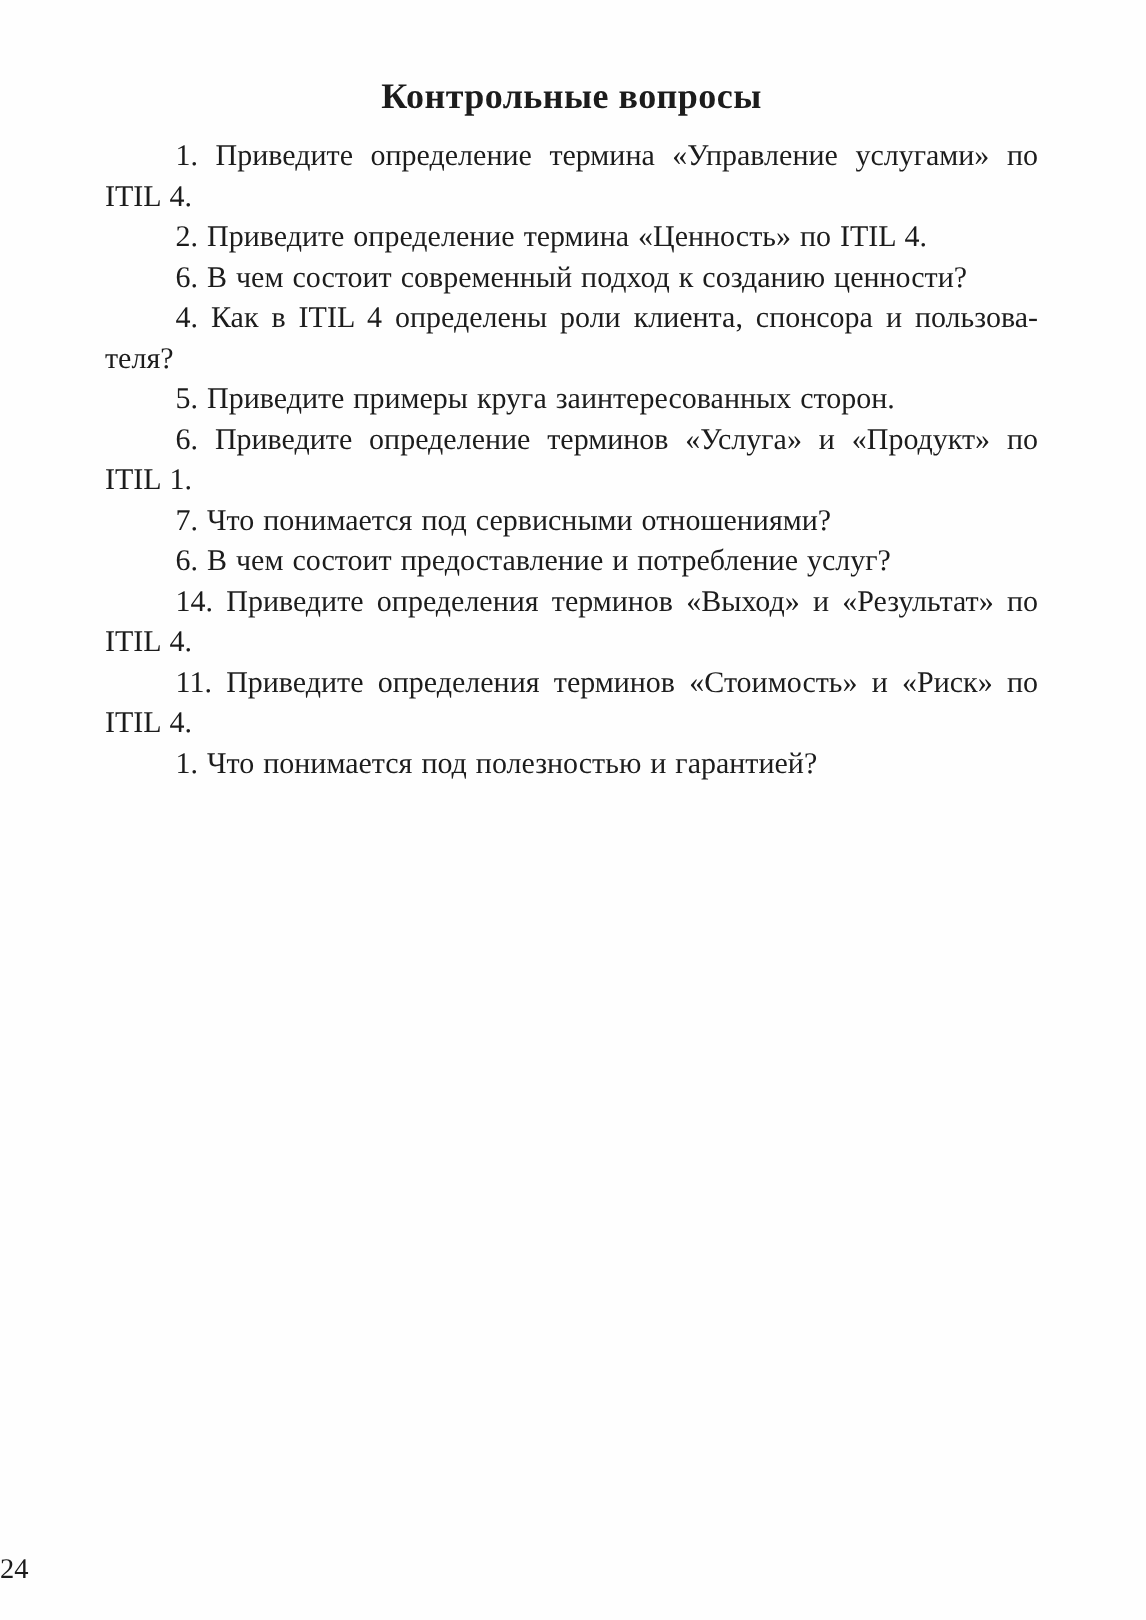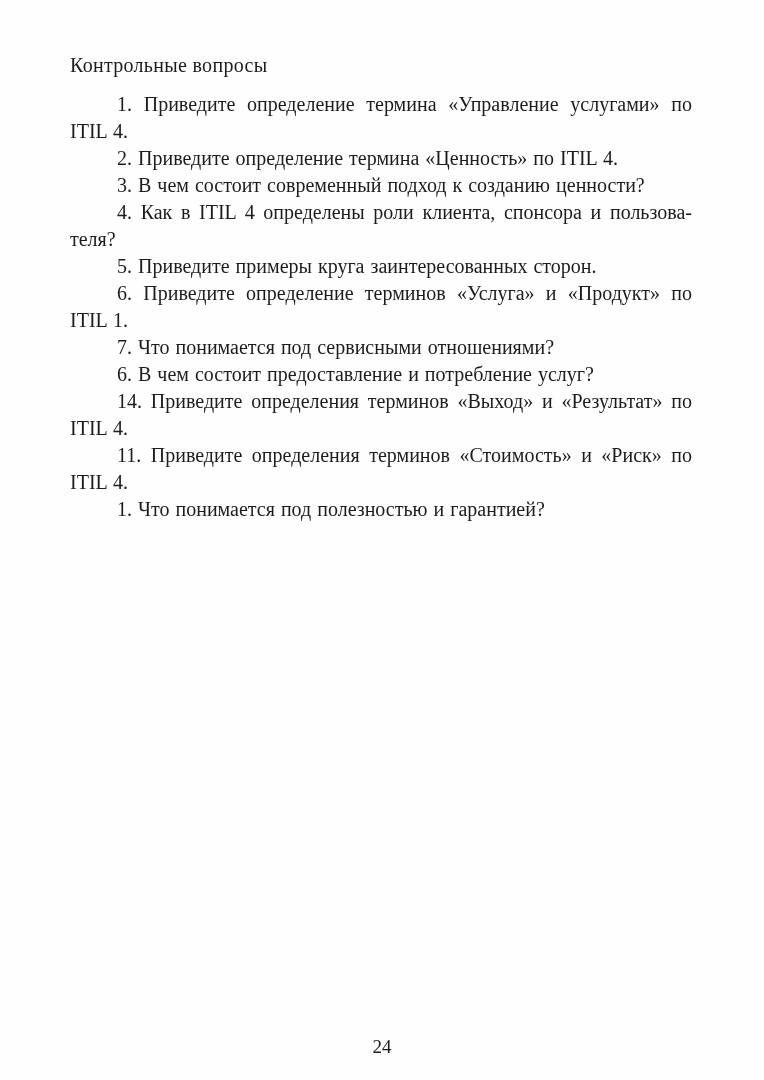--- a/index.html
+++ b/index.html
@@ -19,53 +19,53 @@
     box-sizing: border-box;
   }
   .content {
     position: absolute;
     top: 52px;
     left: 70px;
     width: 622px;
   }
   .doc-title {
     margin: 0 0 13px 0;
-    font-size: 20px;
+    text-align: center;
+    font-size: 24px;
     line-height: 26px;
-    font-weight: normal;
+    font-weight: bold;
     letter-spacing: 0.3px;
   }
   .question {
     margin: 0;
     font-size: 20px;
     line-height: 27px;
     text-indent: 47px;
     text-align: justify;
     word-spacing: 1px;
   }
   .page-number {
     position: absolute;
     bottom: 22px;
     left: 0;
     width: 100%;
-    text-align: center;
     font-size: 19px;
     line-height: 22px;
   }
 </style>
 </head>
 <body>
 
 <div class="page">
   <div class="content">
     <h1 class="doc-title">Контрольные вопросы</h1>
 
     <p class="question">1. Приведите определение термина «Управление услугами» по ITIL 4.</p>
     <p class="question">2. Приведите определение термина «Ценность» по ITIL 4.</p>
-    <p class="question">3. В чем состоит современный подход к созданию ценности?</p>
+    <p class="question">6. В чем состоит современный подход к созданию ценности?</p>
     <p class="question">4. Как в ITIL 4 определены роли клиента, спонсора и пользова­теля?</p>
     <p class="question">5. Приведите примеры круга заинтересованных сторон.</p>
     <p class="question">6. Приведите определение терминов «Услуга» и «Продукт» по ITIL 1.</p>
     <p class="question">7. Что понимается под сервисными отношениями?</p>
     <p class="question">6. В чем состоит предоставление и потребление услуг?</p>
     <p class="question">14. Приведите определения терминов «Выход» и «Результат» по ITIL 4.</p>
     <p class="question">11. Приведите определения терминов «Стоимость» и «Риск» по ITIL 4.</p>
     <p class="question">1. Что понимается под полезностью и гарантией?</p>
   </div>
 

